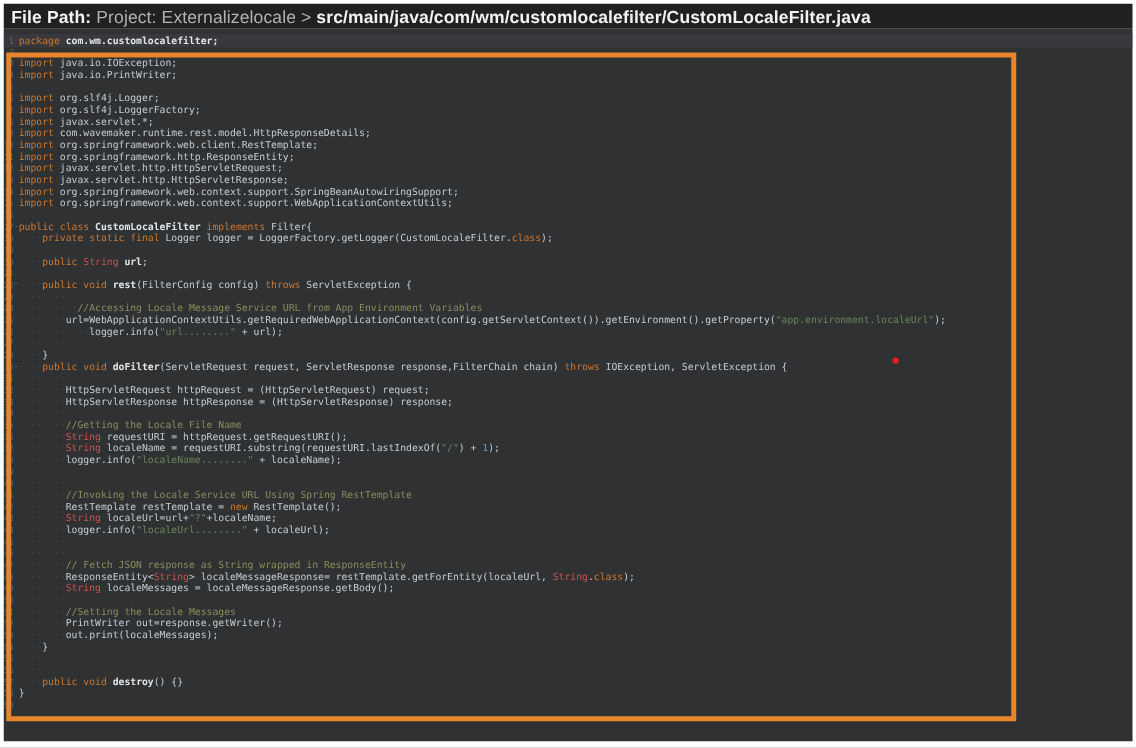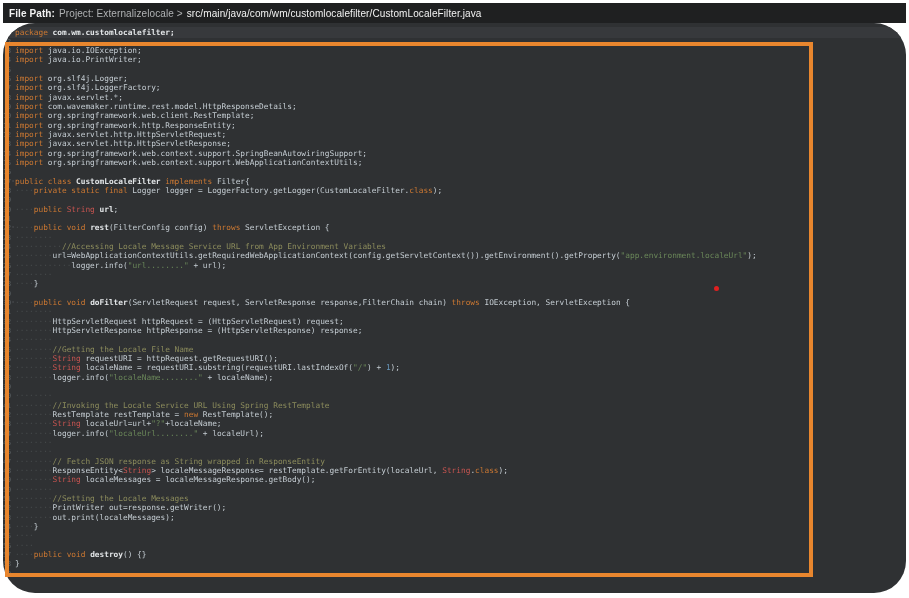--- a/index.html
+++ b/index.html
@@ -1,24 +1,24 @@
 <!DOCTYPE html>
 <html><head>
 <meta charset="utf-8">
 <style>
   html,body{margin:0;padding:0;background:#ffffff;}
   .page{position:relative;width:909px;height:598px;background:#ffffff;overflow:hidden;
         font-family:"Liberation Sans",sans-serif;}
   .topbar{position:absolute;left:3px;top:3px;right:3px;height:20px;background:#1f2021;
           display:flex;align-items:center;padding-left:6px;box-sizing:border-box;}
-  .topbar span{font-size:10px;letter-spacing:.1px;}
+  .topbar span{font-size:14px;letter-spacing:.1px;}
   .tb-label{color:#f2f2f2;font-weight:bold;margin-right:4px;}
   .tb-project{color:#b0b2b4;margin-right:4px;}
-  .tb-path{color:#f2f2f2;font-weight:normal;}
-  .editor{position:absolute;left:3px;top:23px;right:3px;bottom:5px;background:#2f3133;overflow:hidden;border-radius:32px;}
+  .tb-path{color:#f2f2f2;font-weight:bold;}
+  .editor{position:absolute;left:3px;top:23px;right:3px;bottom:5px;background:#2f3133;overflow:hidden;}
   .caret-band{position:absolute;left:0;right:0;top:4px;height:11px;background:#37393c;}
   .code-area{position:absolute;left:0;top:4.5px;right:0;}
   .line{position:relative;height:9.34px;line-height:9.34px;white-space:pre;
         font-family:"DejaVu Sans Mono",monospace;font-size:7.8px;color:#c5cdd3;}
   .ln{display:inline-block;width:8px;text-align:right;margin-right:4px;
       color:#5d6366;font-size:6.8px;}
   .fold{position:absolute;left:8px;top:0;color:#6a6f72;font-size:7px;}
   .sg-k{color:#cc7832;}
   .sg-t{color:#c5cdd3;}
   .sg-b{color:#e3e6e8;font-weight:bold;}
@@ -66,21 +66,20 @@
         <div class="line"><span class="ln">19</span><span></span></div>
         <div class="line"><span class="ln">30</span><span><span class="sg-w">····</span><span class="sg-k">public </span><span class="sg-r">String </span><span class="sg-b">url</span><span class="sg-t">;</span></span></div>
         <div class="line"><span class="ln">21</span><span></span></div>
         <div class="line"><span class="ln">22</span><span class="fold">-</span><span><span class="sg-w">····</span><span class="sg-k">public void </span><span class="sg-m">rest</span><span class="sg-t">(FilterConfig config) </span><span class="sg-k">throws </span><span class="sg-t">ServletException {</span></span></div>
         <div class="line"><span class="ln">23</span><span><span class="sg-w">········</span></span></div>
         <div class="line"><span class="ln">24</span><span><span class="sg-w">··········</span><span class="sg-c">//Accessing Locale Message Service URL from App Environment Variables</span></span></div>
         <div class="line"><span class="ln">25</span><span><span class="sg-w">········</span><span class="sg-t">url=WebApplicationContextUtils.getRequiredWebApplicationContext(config.getServletContext()).getEnvironment().getProperty(</span><span class="sg-s">"app.environment.localeUrl"</span><span class="sg-t">);</span></span></div>
         <div class="line"><span class="ln">26</span><span><span class="sg-w">············</span><span class="sg-t">logger.info(</span><span class="sg-s">"url........"</span><span class="sg-t"> + url);</span></span></div>
         <div class="line"><span class="ln">27</span><span><span class="sg-w">········</span></span></div>
         <div class="line"><span class="ln">28</span><span><span class="sg-w">····</span><span class="sg-t">}</span></span></div>
-        <div class="line"><span class="ln">29</span><span></span></div>
         <div class="line"><span class="ln">30</span><span class="fold">-</span><span><span class="sg-w">····</span><span class="sg-k">public void </span><span class="sg-m">doFilter</span><span class="sg-t">(ServletRequest request, ServletResponse response,FilterChain chain) </span><span class="sg-k">throws </span><span class="sg-t">IOException, ServletException {</span></span></div>
         <div class="line"><span class="ln">31</span><span><span class="sg-w">········</span></span></div>
         <div class="line"><span class="ln">32</span><span><span class="sg-w">········</span><span class="sg-t">HttpServletRequest httpRequest = (HttpServletRequest) request;</span></span></div>
         <div class="line"><span class="ln">33</span><span><span class="sg-w">········</span><span class="sg-t">HttpServletResponse httpResponse = (HttpServletResponse) response;</span></span></div>
         <div class="line"><span class="ln">34</span><span><span class="sg-w">········</span></span></div>
         <div class="line"><span class="ln">35</span><span><span class="sg-w">········</span><span class="sg-c">//Getting the Locale File Name</span></span></div>
         <div class="line"><span class="ln">36</span><span><span class="sg-w">········</span><span class="sg-r">String </span><span class="sg-t">requestURI = httpRequest.getRequestURI();</span></span></div>
         <div class="line"><span class="ln">32</span><span><span class="sg-w">········</span><span class="sg-r">String </span><span class="sg-t">localeName = requestURI.substring(requestURI.lastIndexOf(</span><span class="sg-s">"/"</span><span class="sg-t">) + </span><span class="sg-n">1</span><span class="sg-t">);</span></span></div>
         <div class="line"><span class="ln">38</span><span><span class="sg-w">········</span><span class="sg-t">logger.info(</span><span class="sg-s">"localeName........"</span><span class="sg-t"> + localeName);</span></span></div>
         <div class="line"><span class="ln">39</span><span></span></div>

